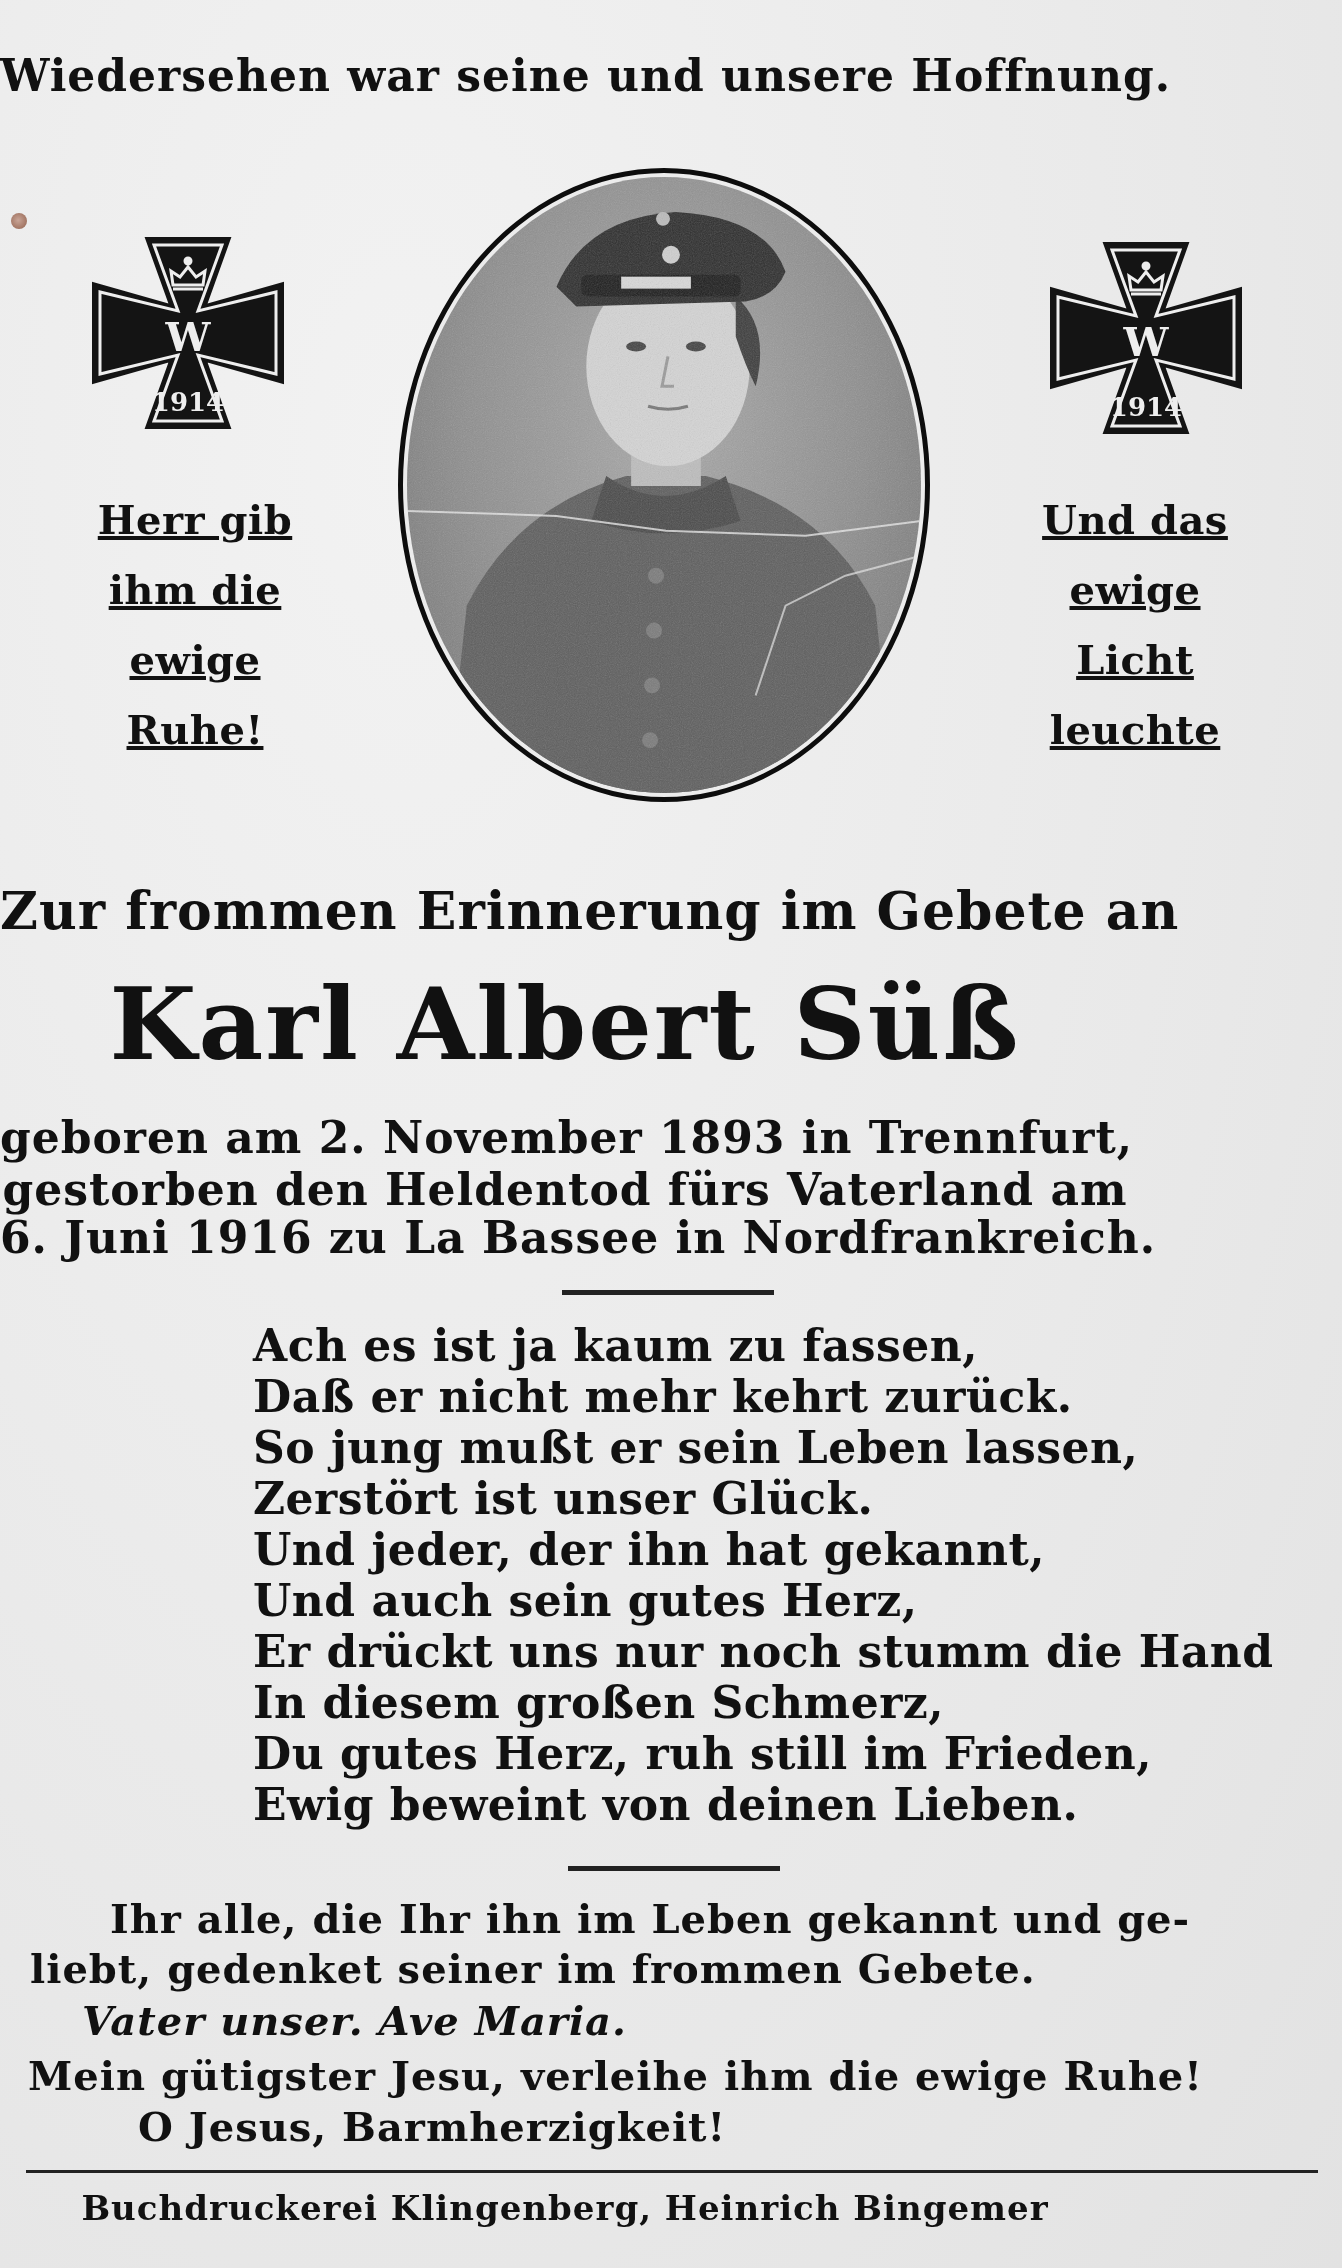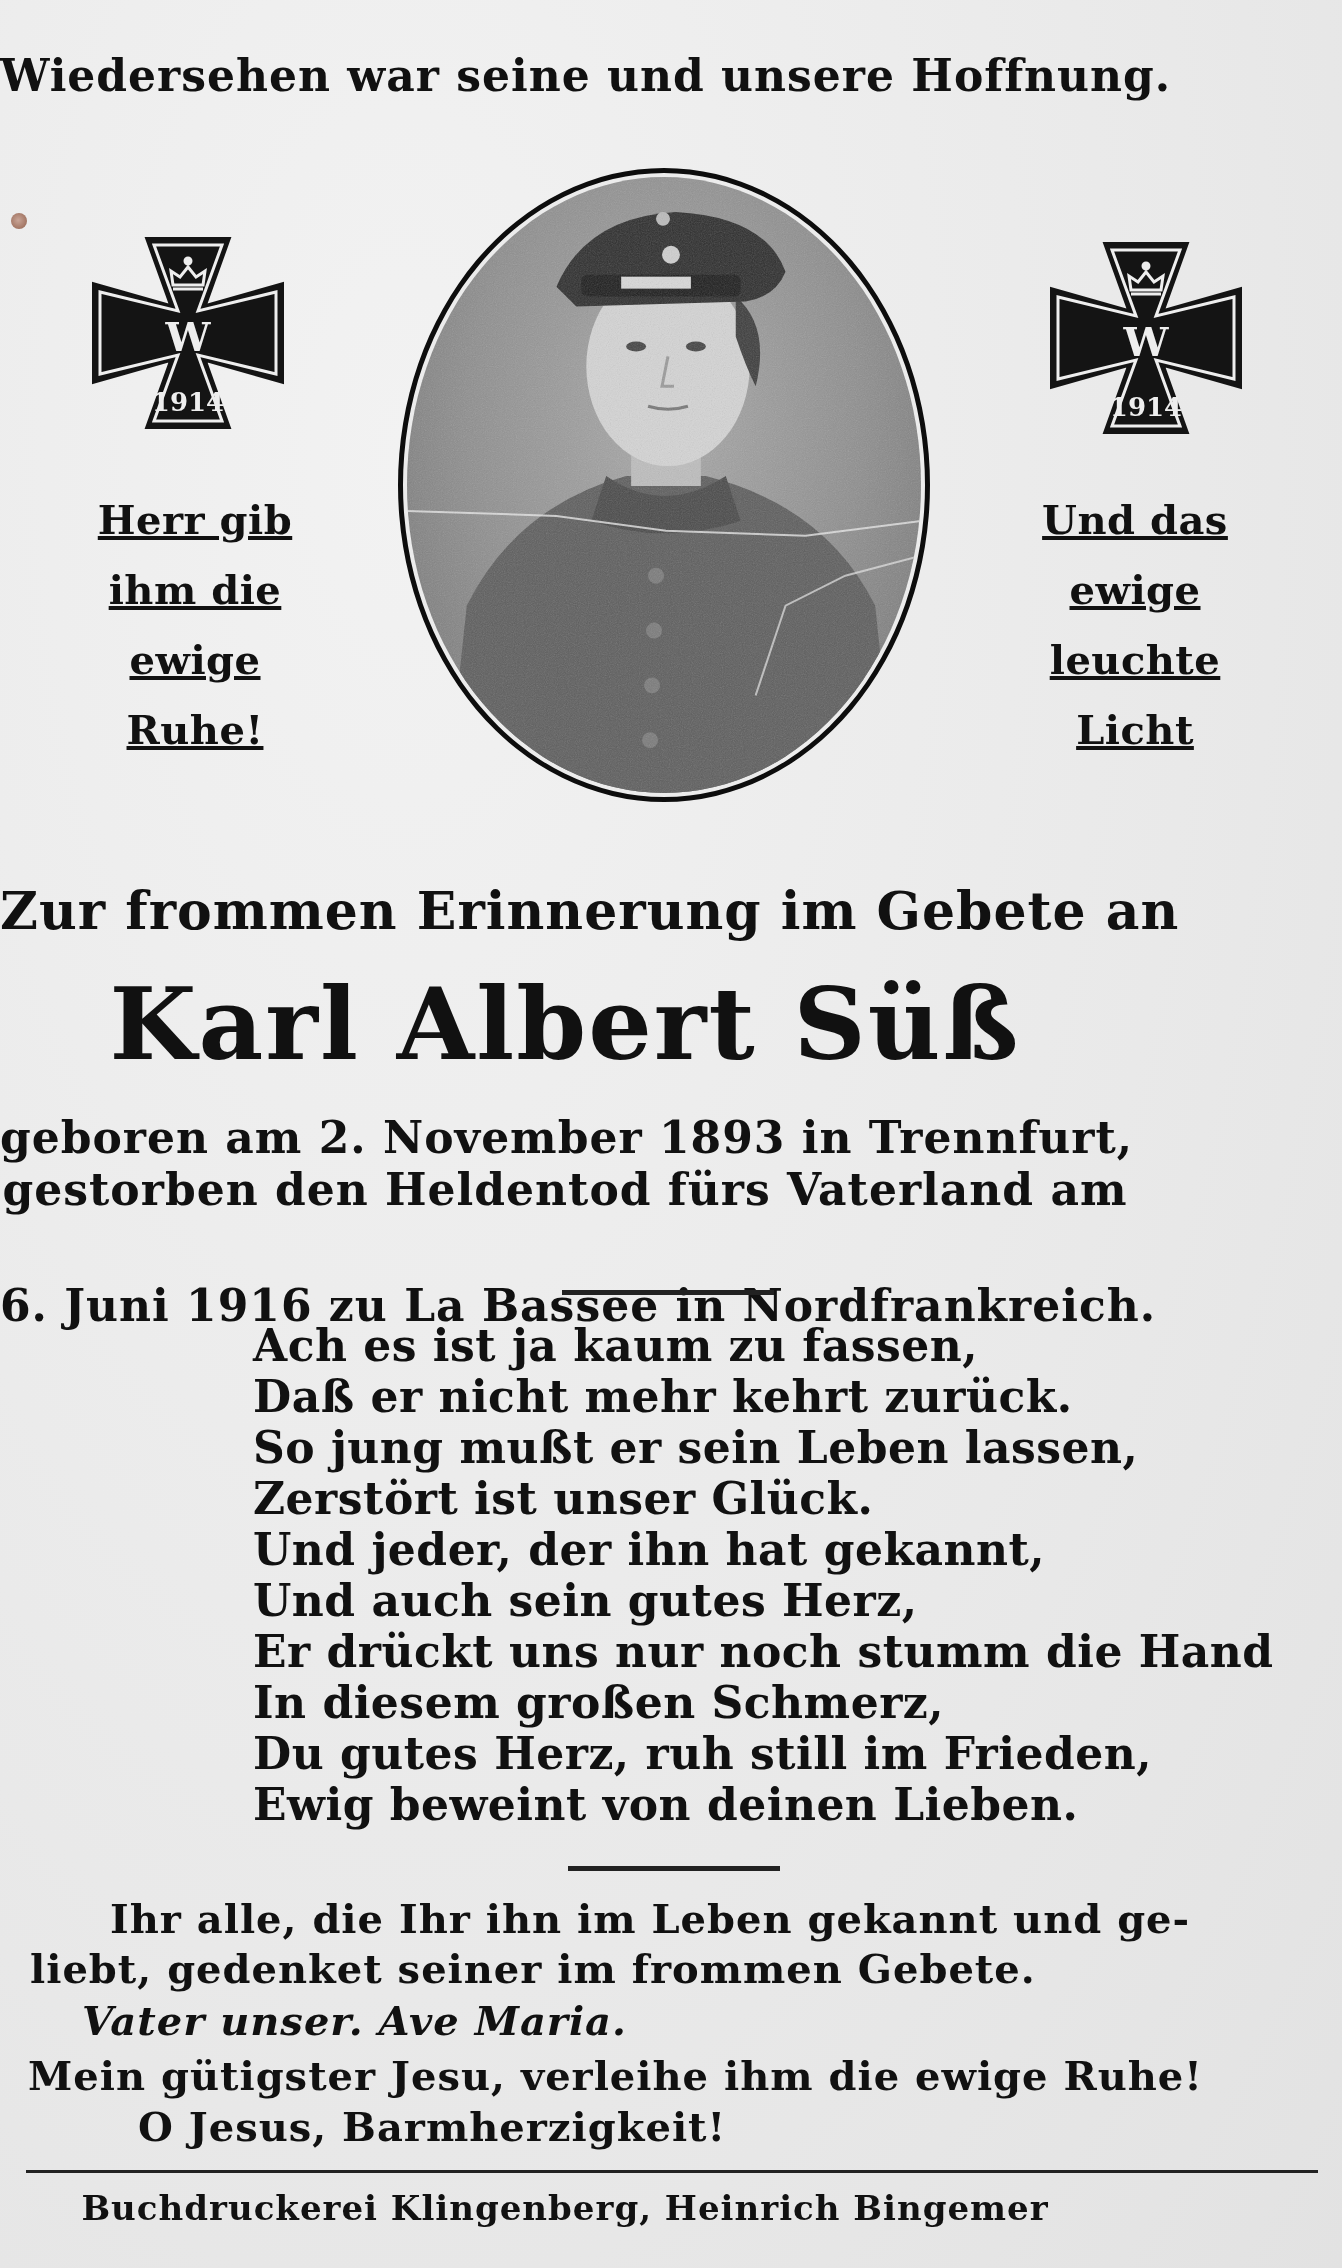--- a/index.html
+++ b/index.html
@@ -79,22 +79,22 @@
 <div id="left-text" class="side-text frak">
   <div>Herr gib</div>
   <div>ihm die</div>
   <div>ewige</div>
   <div>Ruhe!</div>
 </div>
 
 <div id="right-text" class="side-text frak">
   <div>Und das</div>
   <div>ewige</div>
+  <div>Licht</div>
   <div>leuchte</div>
-  <div>Licht</div>
 </div>
 
 <div id="photo-frame">
   <div id="photo">
     <svg width="100%" height="100%" viewBox="0 0 516 618" preserveAspectRatio="none">
       <defs>
         <filter id="grain">
             <feTurbulence type="fractalNoise" baseFrequency="0.9" numOctaves="2" result="n"></feTurbulence>
             <feColorMatrix type="saturate" values="0"></feColorMatrix>
             <feComponentTransfer>
@@ -132,21 +132,21 @@
       <rect width="516" height="618" filter="url(#grain)"></rect>
     </svg>
   </div>
 </div>
 
 <div id="heading" class="center-line frak">Zur frommen Erinnerung im Gebete an</div>
 <div id="name" class="center-line frak">Karl Albert Süß</div>
 
 <div class="center-line bio frak" style="top:1112px;">geboren am 2. November 1893 in Trennfurt,</div>
 <div class="center-line bio frak" style="top:1164px;">gestorben den Heldentod fürs Vaterland am</div>
-<div class="center-line bio frak" style="top:1280px;text-align:center;">6. Juni 1916 zu La Bassee in Nordfrankreich.</div>
+<div class="center-line bio frak" style="top:1212px;text-align:center;">6. Juni 1916 zu La Bassee in Nordfrankreich.</div>
 
 <div class="rule" style="left:562px; top:1290px; width:212px;"></div>
 
 <div class="poem-line frak" style="top:1320px;">Ach es ist ja kaum zu fassen,</div>
 <div class="poem-line frak" style="top:1371px;">Daß er nicht mehr kehrt zurück.</div>
 <div class="poem-line frak" style="top:1422px;">So jung mußt er sein Leben lassen,</div>
 <div class="poem-line frak" style="top:1473px;">Zerstört ist unser Glück.</div>
 <div class="poem-line frak" style="top:1524px;">Und jeder, der ihn hat gekannt,</div>
 <div class="poem-line frak" style="top:1575px;">Und auch sein gutes Herz,</div>
 <div class="poem-line frak" style="top:1626px;">Er drückt uns nur noch stumm die Hand</div>

